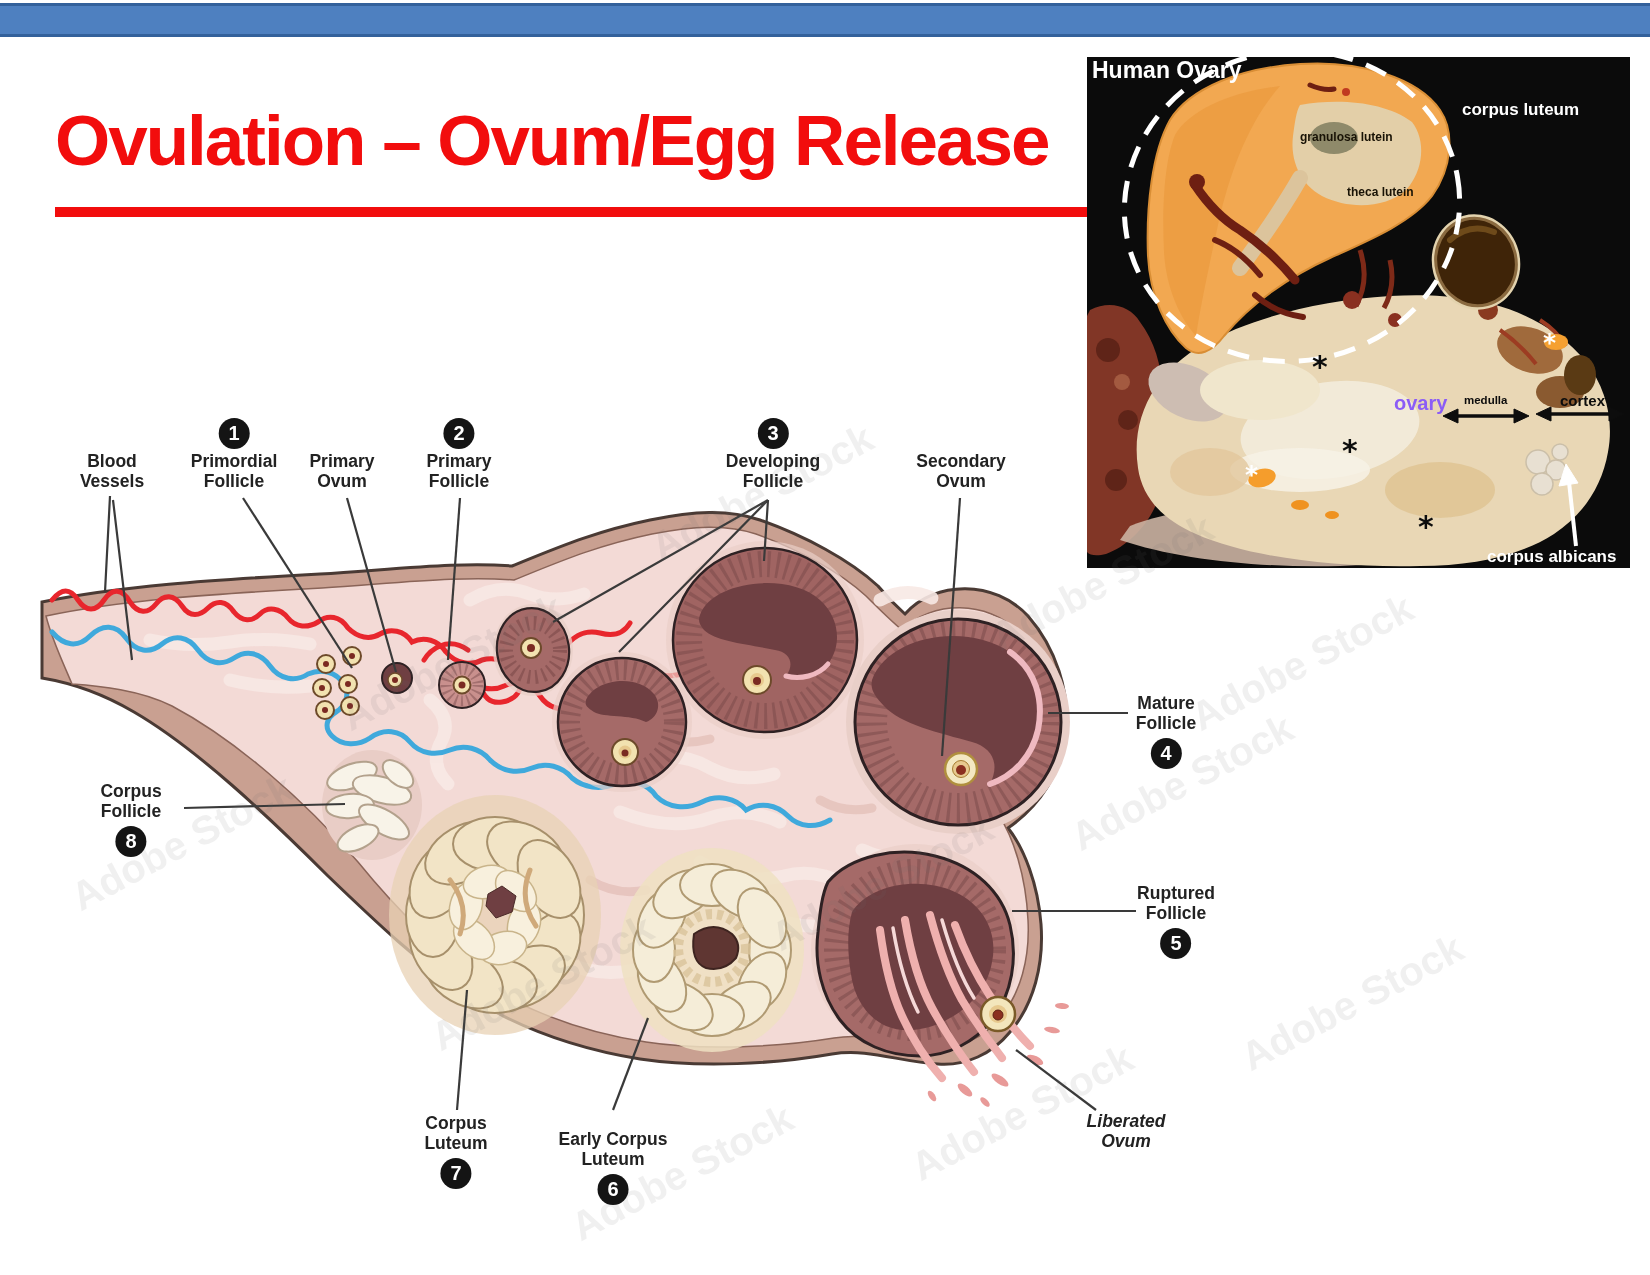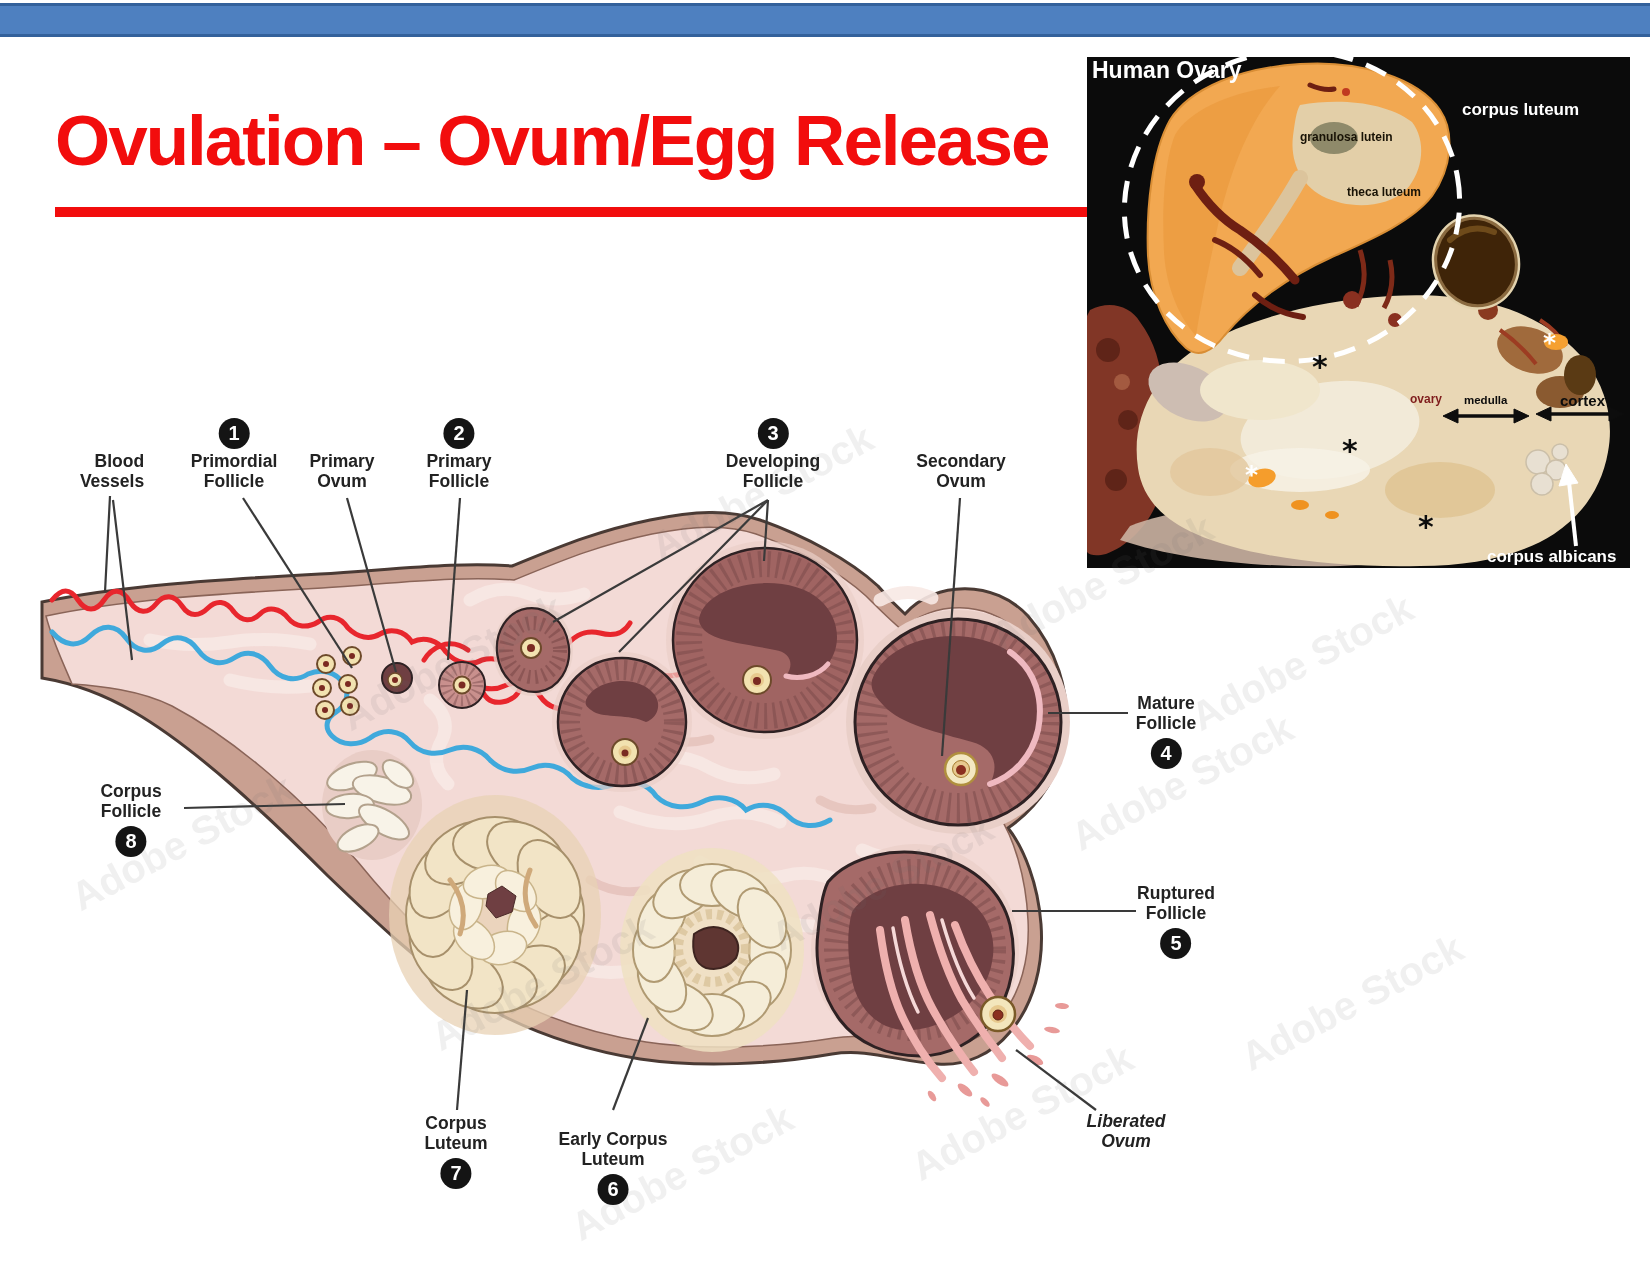--- a/index.html
+++ b/index.html
@@ -15,33 +15,33 @@
   svg.art{position:absolute;left:0;top:0;z-index:1;}
   
   .wm{position:absolute;z-index:2;font-size:40px;font-weight:700;color:rgba(110,110,110,.10);
       transform:rotate(-28deg);white-space:nowrap;pointer-events:none;}
   
   .dlabel{position:absolute;z-index:3;transform:translateX(-50%);text-align:center;
           font-weight:700;font-size:17.5px;line-height:19.5px;color:#222;white-space:nowrap;}
   .badge{display:block;width:31px;height:31px;border-radius:50%;background:#141414;color:#fff;
          font-size:20px;line-height:31px;margin:0 auto 3px;text-align:center;font-weight:700;}
   .badge.below{margin:5px auto 0;}
-  #lbl-bv{left:112px;top:452px;text-align:right;}   #lbl-pf1{left:234px;top:418px;}
+  #lbl-bv{left:112px;top:452px;}   #lbl-pf1{left:234px;top:418px;}
   #lbl-po{left:342px;top:452px;}   #lbl-pf2{left:459px;top:418px;}
   #lbl-df3{left:773px;top:418px;}  #lbl-so{left:961px;top:452px;}
   #lbl-mf4{left:1166px;top:694px;} #lbl-rf5{left:1176px;top:884px;}
   #lbl-lo{left:1126px;top:1112px;font-style:italic;} #lbl-ecl6{left:613px;top:1114px;margin-top:16px;}
   #lbl-cl7{left:456px;top:1114px;} #lbl-ca8{left:131px;top:782px;}
   
   .plabel{position:absolute;z-index:3;font-weight:700;white-space:nowrap;}
   #ph-title{left:1092px;top:57px;font-size:23px;color:#fff;}
   #ph-cl{left:1462px;top:100px;font-size:17px;color:#fff;}
   #ph-gl{left:1300px;top:130px;font-size:12px;color:#181205;}
   #ph-tl{left:1347px;top:185px;font-size:12px;color:#181205;}
-  #ph-ov{left:1394px;top:392px;font-size:12px;color:#7f1d1d;margin-left:16px;}
+  #ph-ov{left:1394px;top:392px;font-size:20px;color:#8b5cf6;}
   #ph-med{left:1464px;top:394px;font-size:11.5px;color:#0c0c0c;}
   #ph-cor{left:1560px;top:392px;font-size:15px;color:#0c0c0c;}
   #ph-ca{left:1487px;top:547px;font-size:17px;color:#fff;}
   .ast{position:absolute;z-index:3;font-weight:700;font-family:"DejaVu Sans",sans-serif;line-height:1;}
   .ast.black{font-size:30px;color:#0d0d0d;}
   .ast.white{font-size:25px;color:#fff;}
 </style>
 </head>
 <body>
 
@@ -459,21 +459,21 @@
   </div>
   <div class="dlabel" id="lbl-ca8">
     <span>Corpus</span><br>
     <span>Follicle</span>
     <span class="badge below">8</span>
   </div>
 
   <div class="plabel" id="ph-title">Human Ovary</div>
   <div class="plabel" id="ph-cl">corpus luteum</div>
   <div class="plabel" id="ph-gl">granulosa lutein</div>
-  <div class="plabel" id="ph-tl">theca luteum</div>
+  <div class="plabel" id="ph-tl">theca lutein</div>
   <div class="plabel" id="ph-ov">ovary</div>
   <div class="plabel" id="ph-med">medulla</div>
   <div class="plabel" id="ph-cor">cortex</div>
   <div class="plabel" id="ph-ca">corpus albicans</div>
   <span class="ast black" style="left:1312px;top:352px;">*</span>
   <span class="ast black" style="left:1342px;top:436px;">*</span>
   <span class="ast black" style="left:1418px;top:512px;">*</span>
   <span class="ast white" style="left:1543px;top:330px;">*</span>
   <span class="ast white" style="left:1245px;top:462px;">*</span>
 

